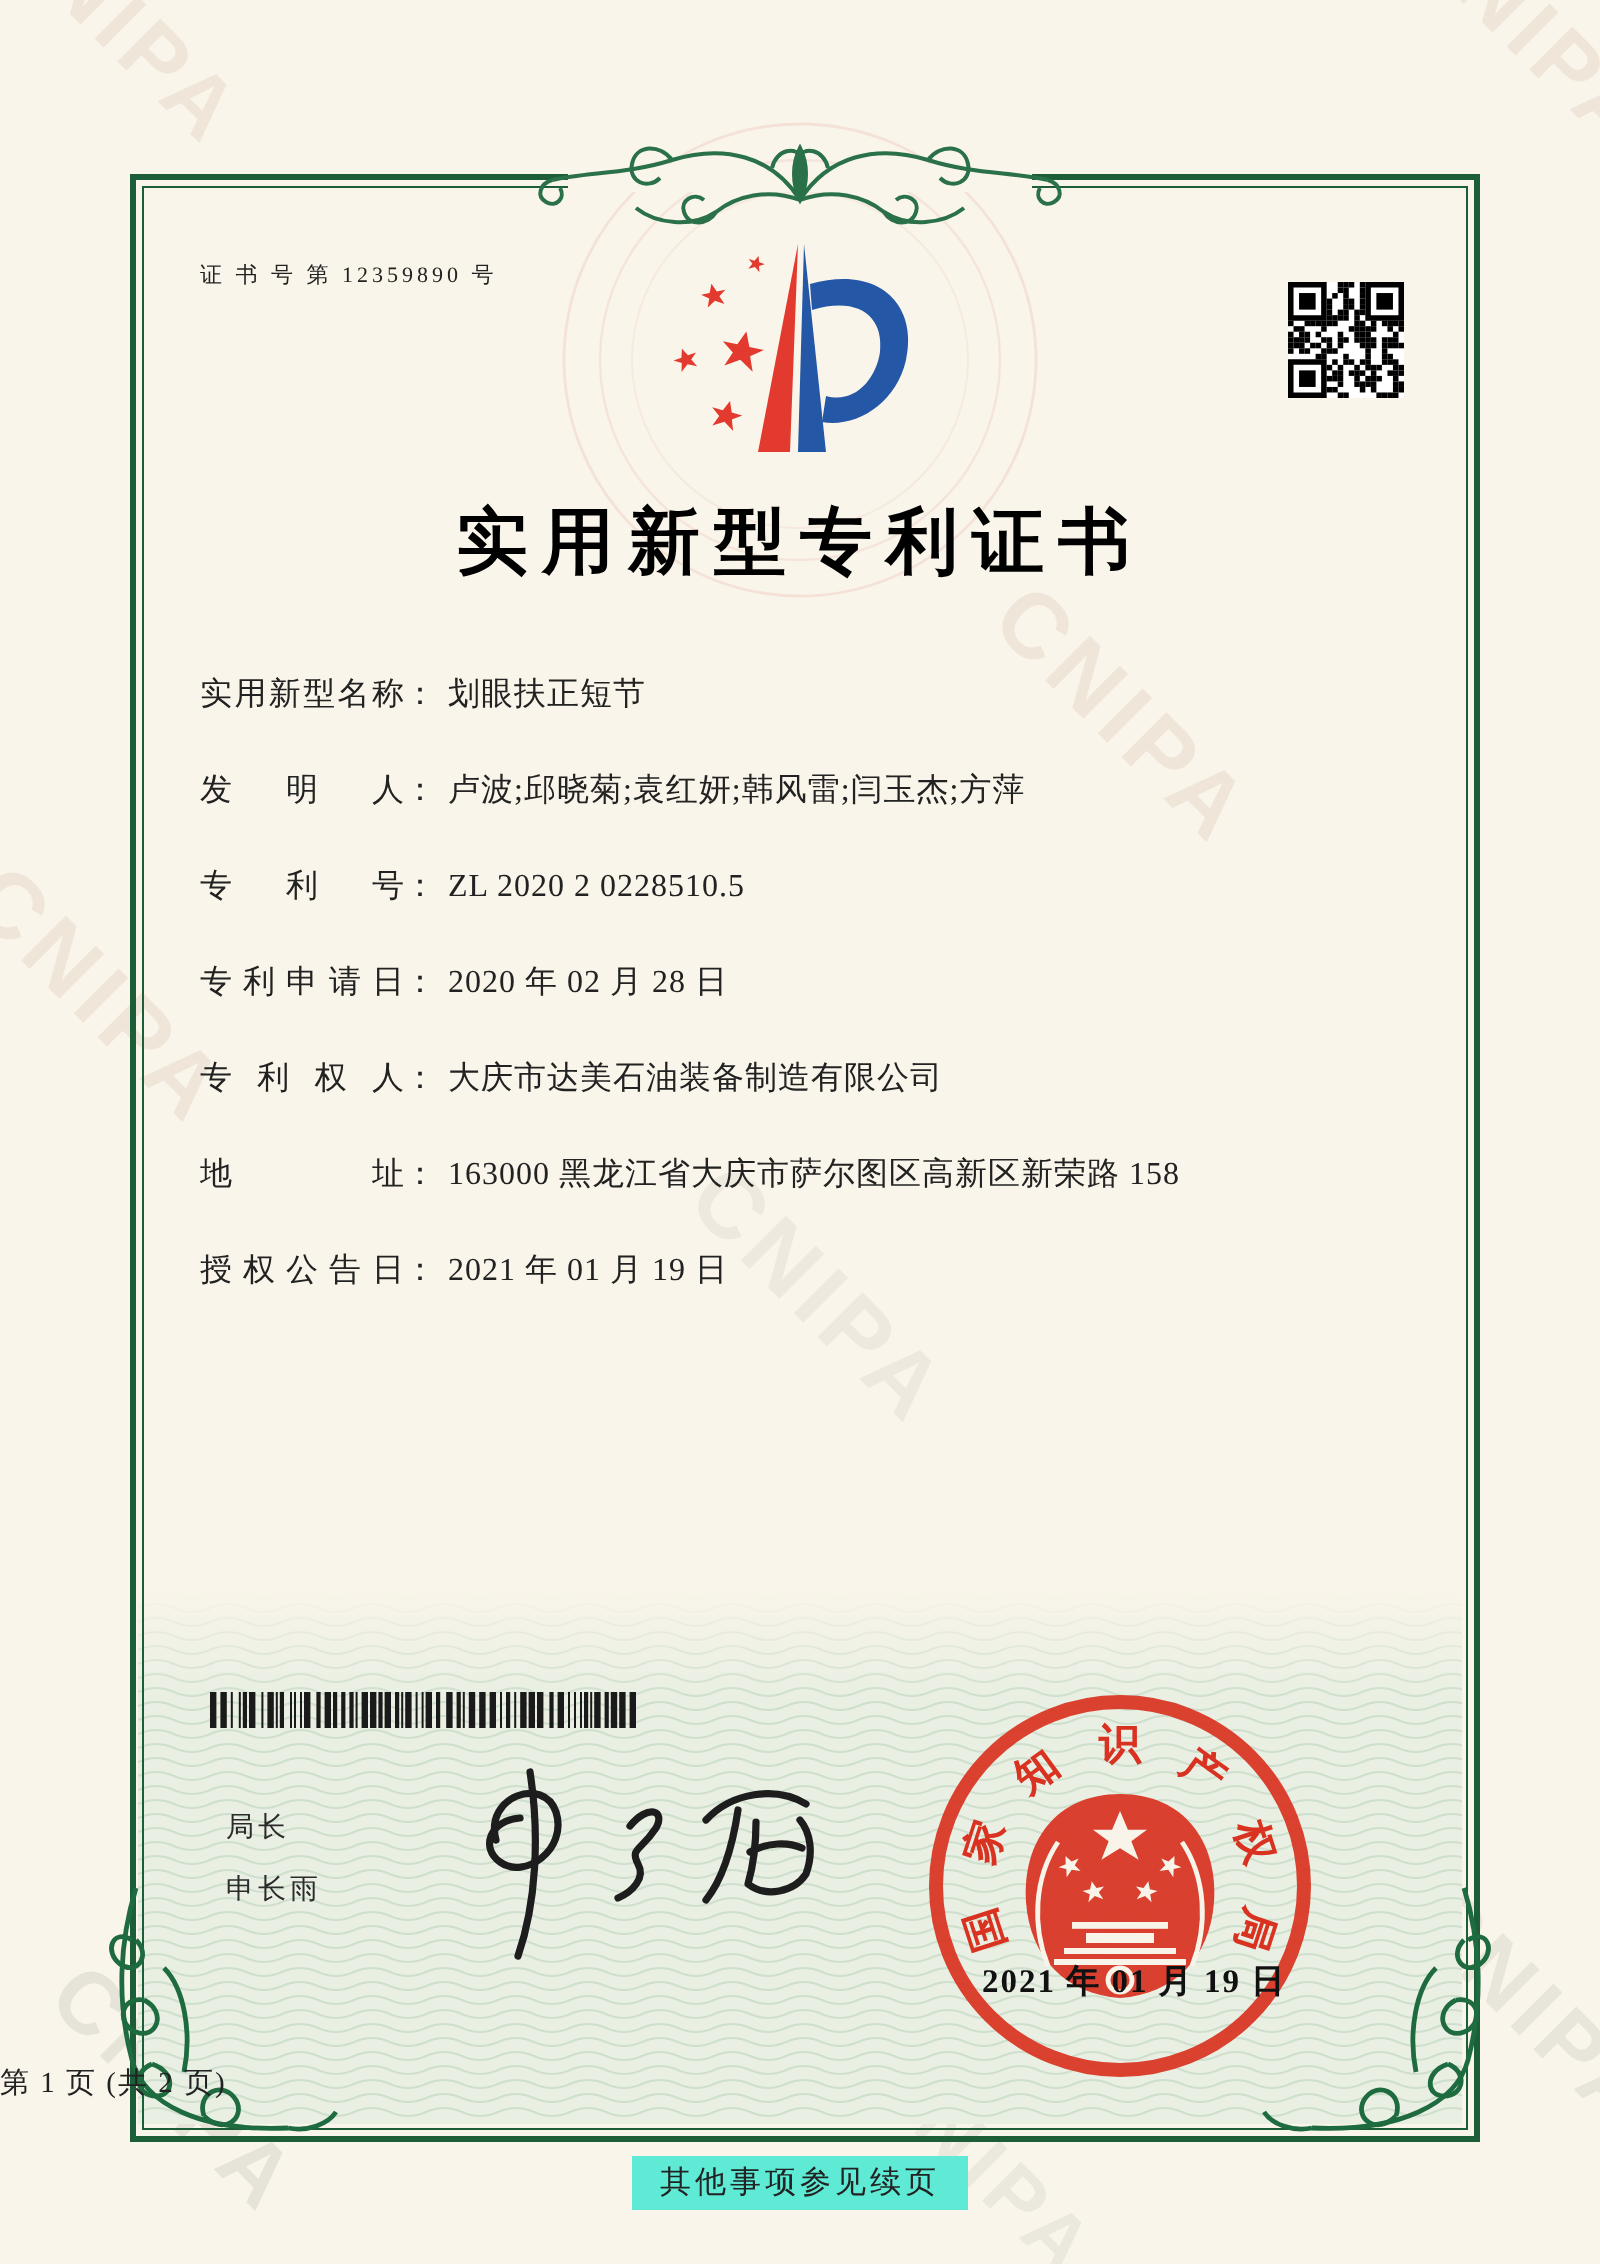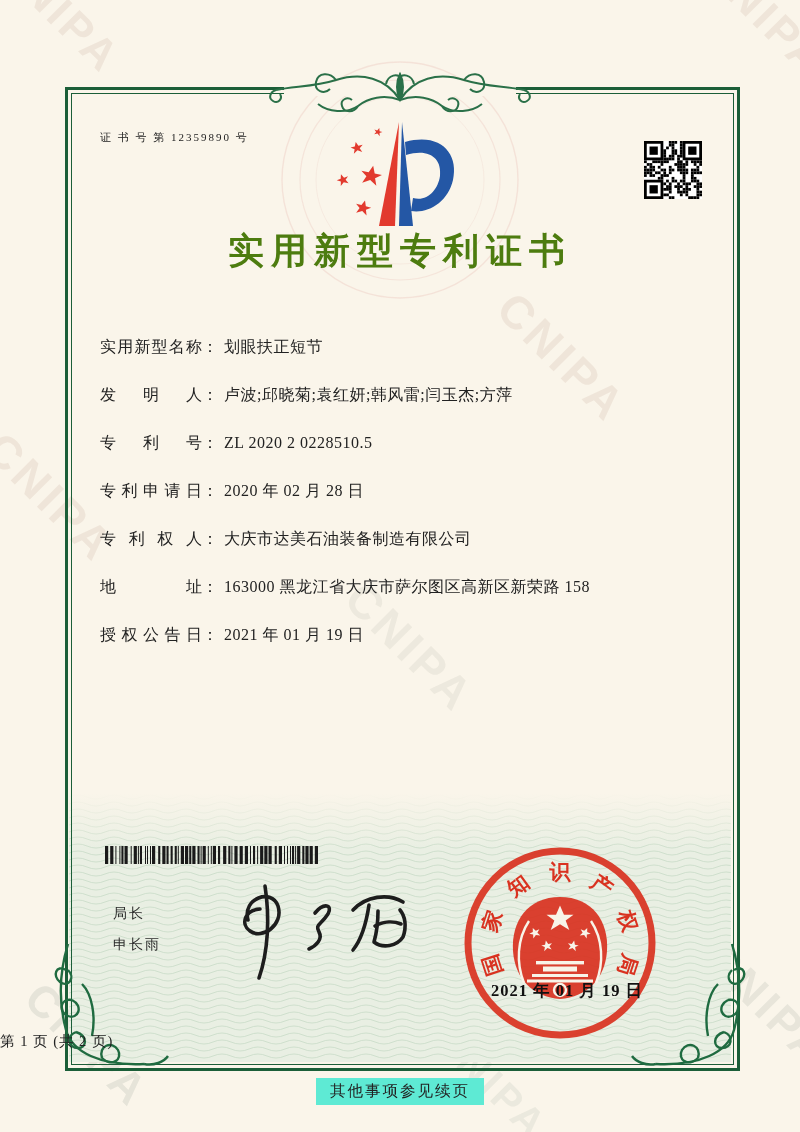--- a/index.html
+++ b/index.html
@@ -55,22 +55,22 @@
   .orn-br{left:618px;top:940px;}
 
   
   .cert-no{
     position:absolute;left:100px;top:130px;
     font-size:11px;letter-spacing:2px;color:#222;
   }
   .logo{position:absolute;left:333px;top:118px;}
   .qr{position:absolute;left:644px;top:141px;width:58px;height:58px;background:#fff;}
   .doc-title{
-    position:absolute;left:0;top:227px;width:800px;text-align:center;
-    font-size:36px;font-weight:700;letter-spacing:7px;color:#4d7c0f;
+    position:absolute;left:0;top:247px;width:800px;text-align:center;
+    font-size:36px;font-weight:700;letter-spacing:7px;color:#000000;
   }
 
   
   .field{
     position:absolute;left:100px;font-size:16px;color:#222;width:620px;
     white-space:nowrap;
   }
   .flabel{
     display:inline-block;width:102px;
     text-align:justify;text-align-last:justify;

